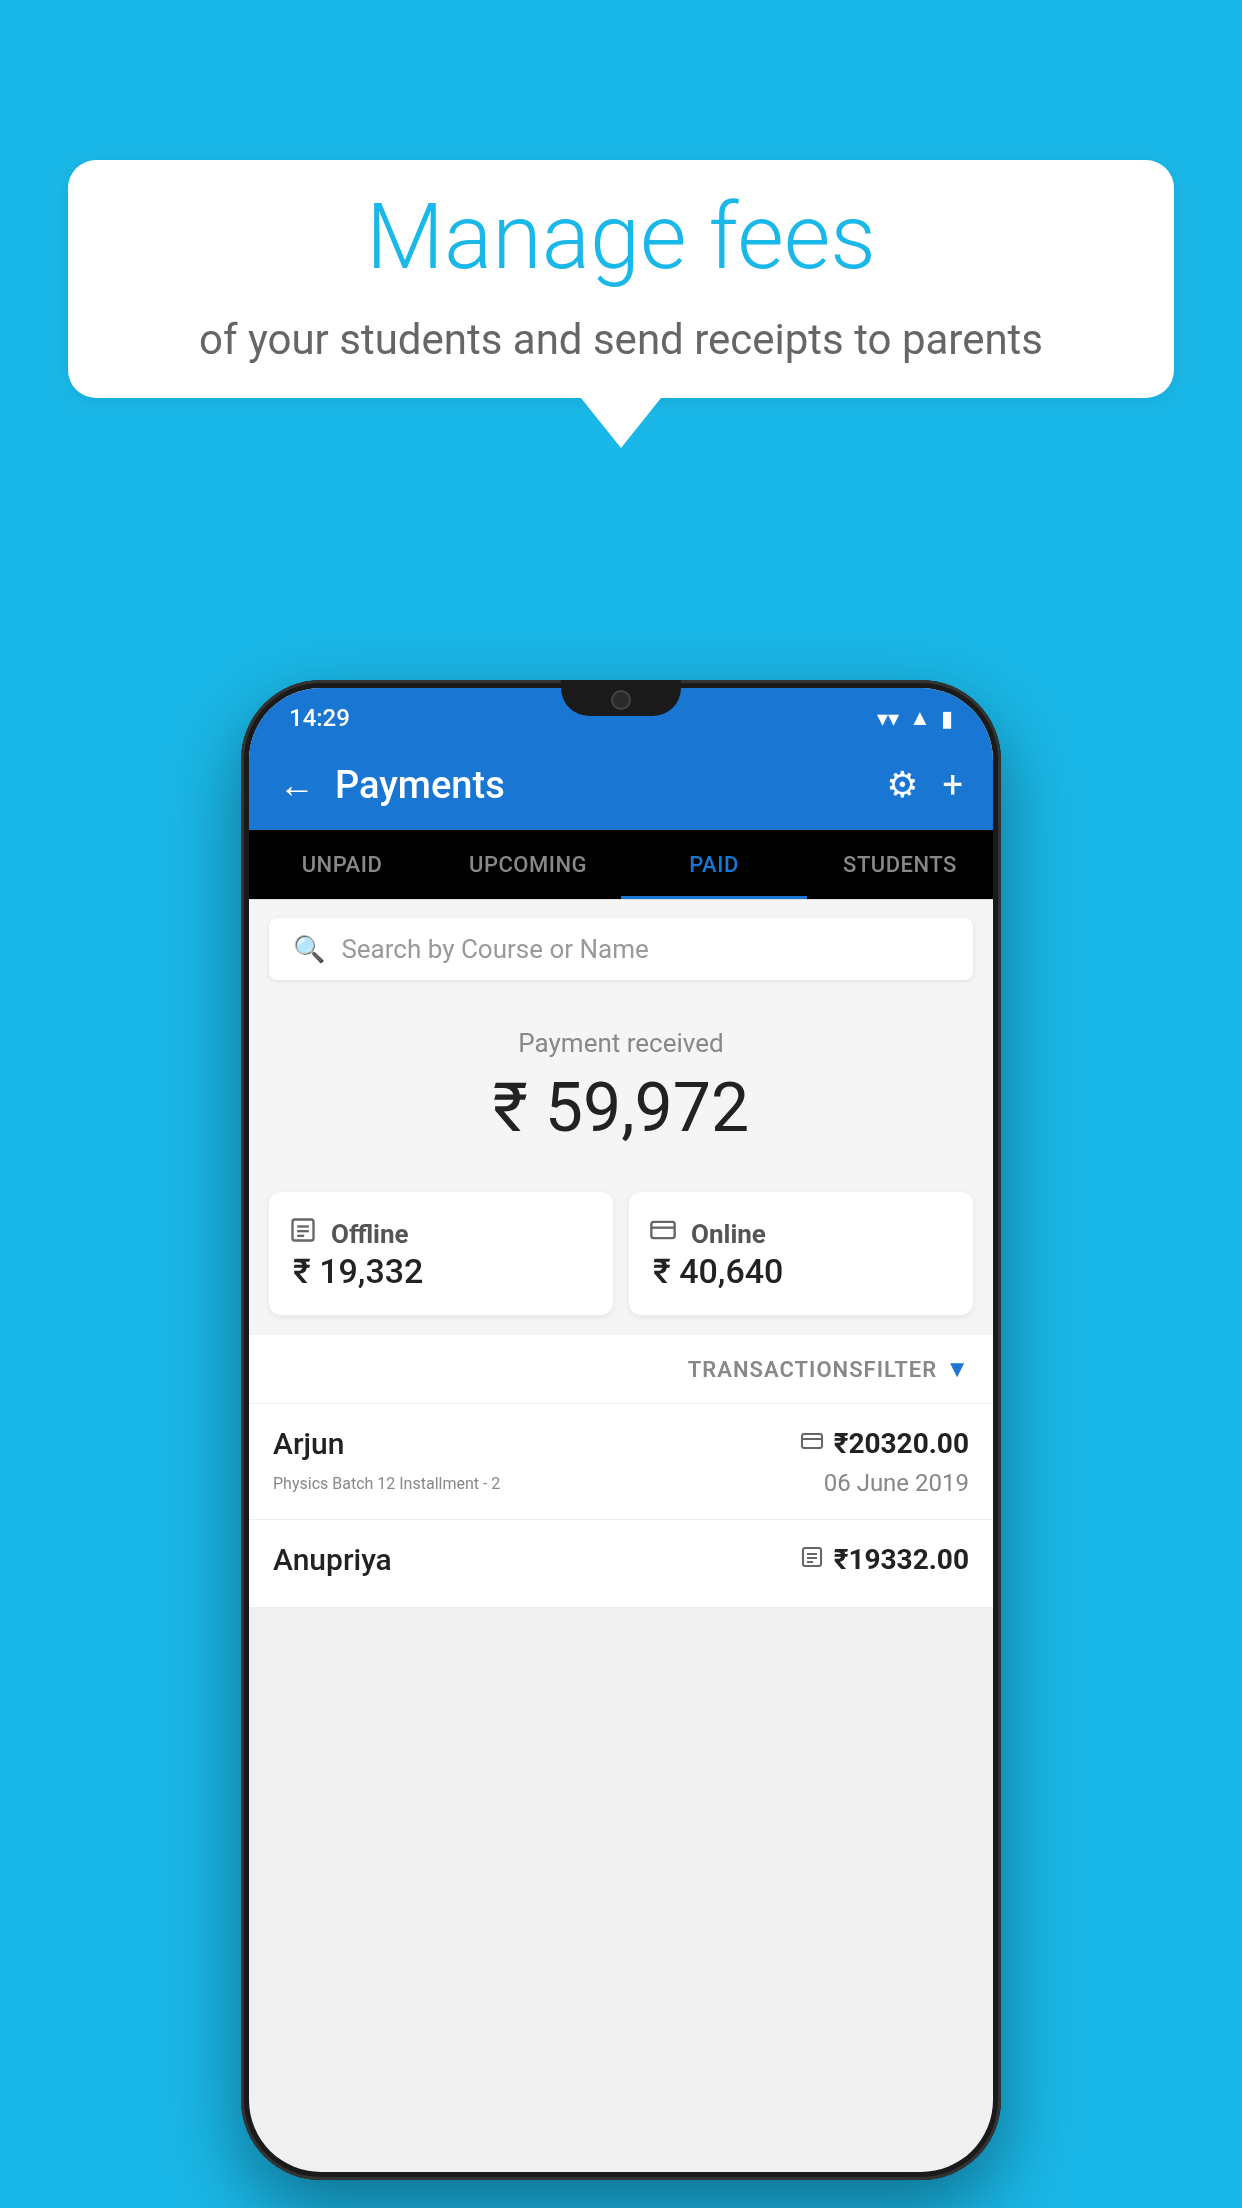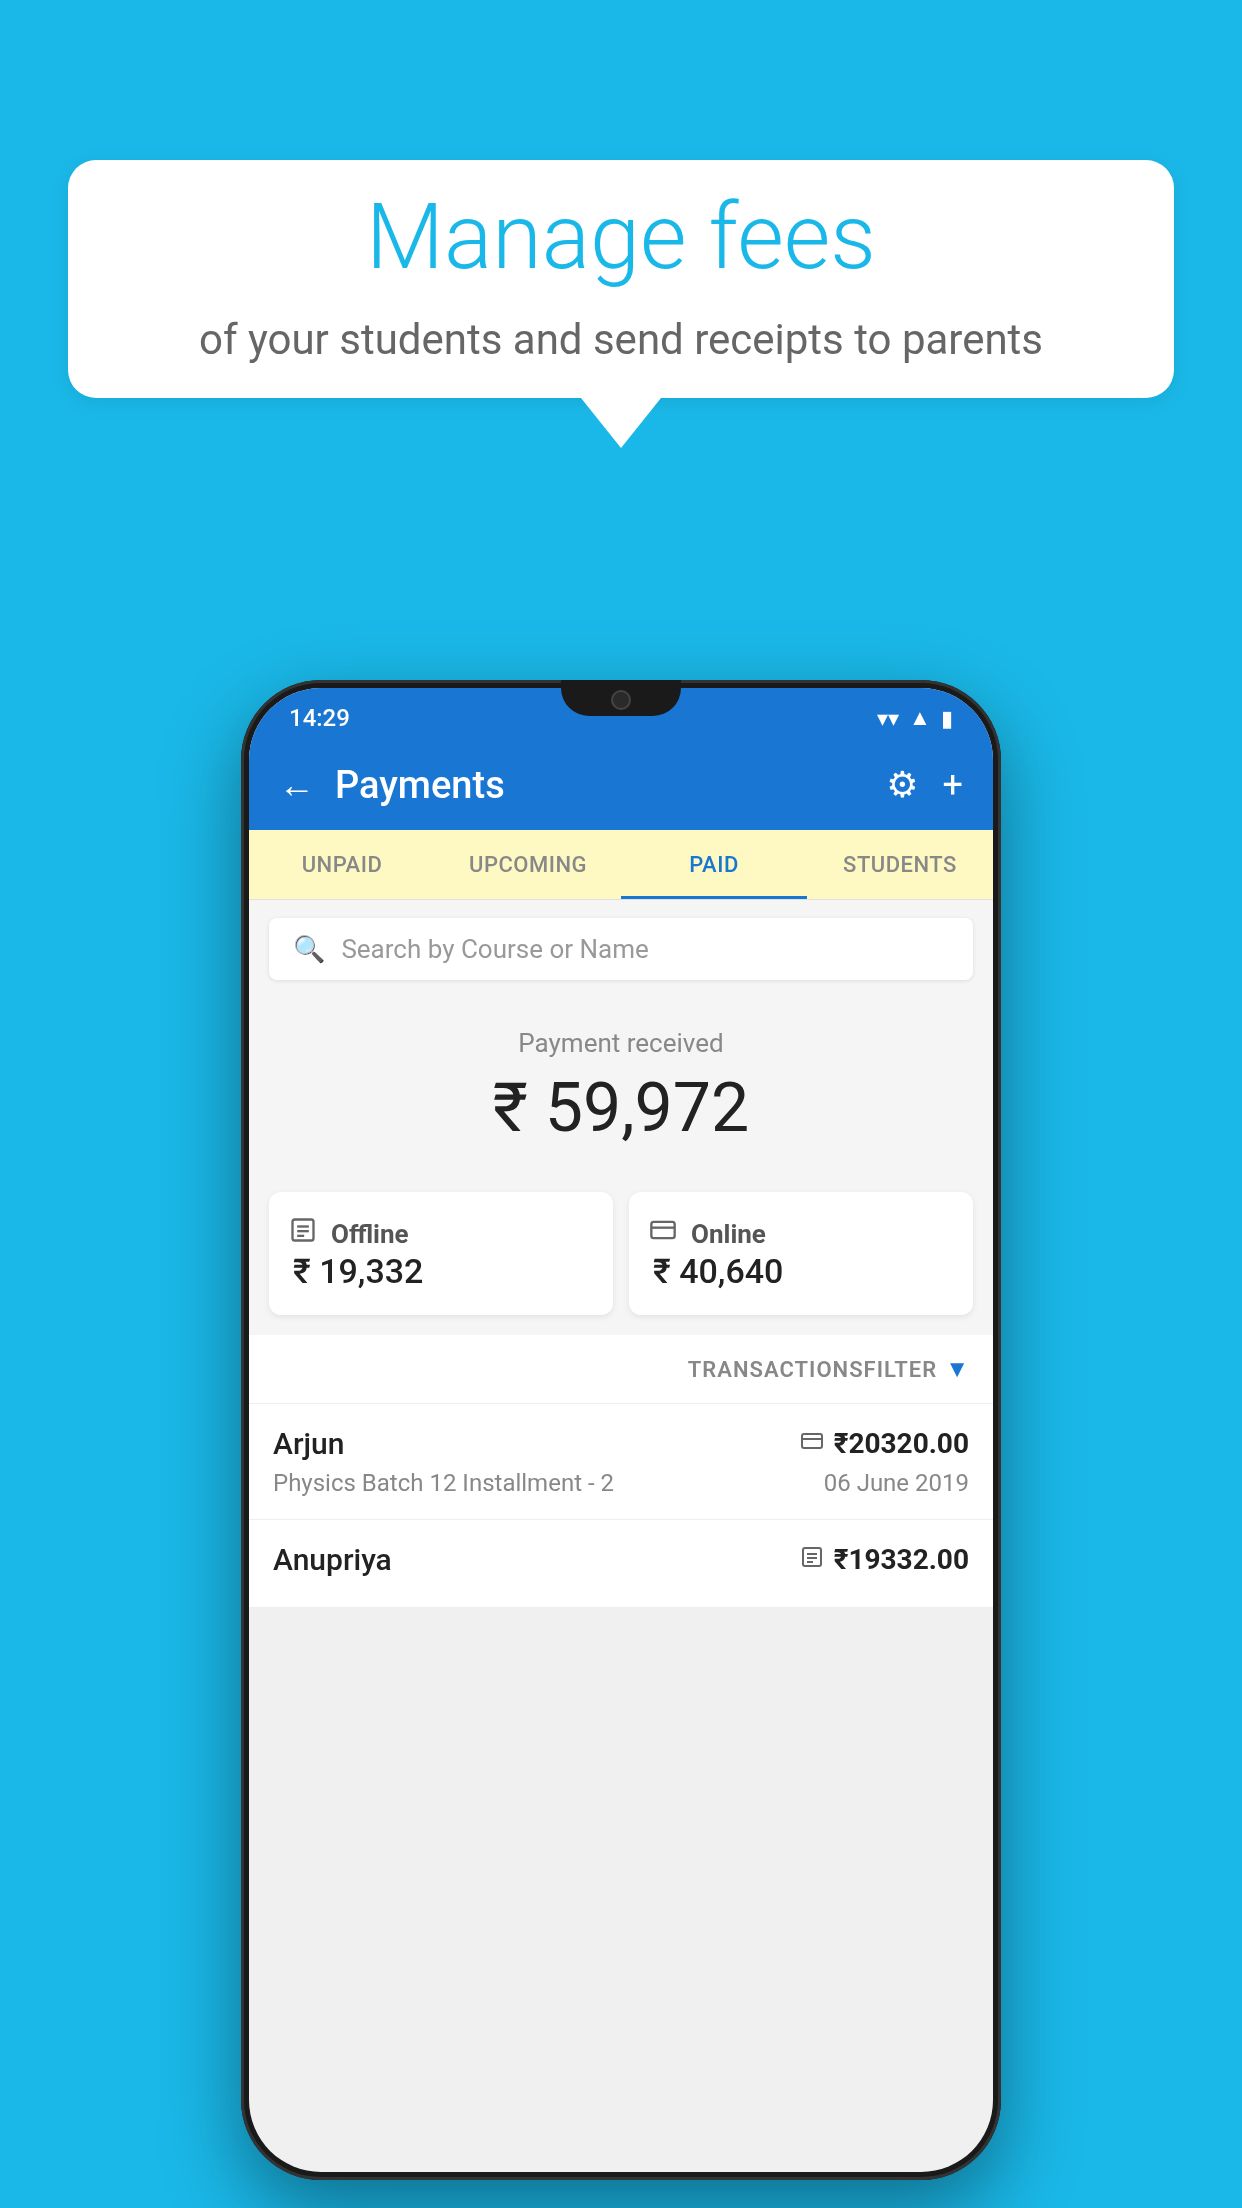--- a/index.html
+++ b/index.html
@@ -196,21 +196,21 @@
     }
 
     .header-icon {
       color: white;
       font-size: 36px;
       cursor: pointer;
     }
 
     
     .tabs-container {
-      background: #fef9c3;
+      background: #000000;
       display: flex;
       border-bottom: 1px solid #e0e0e0;
     }
 
     .tab {
       flex: 1;
       text-align: center;
       padding: 22px 0;
       font-size: 22px;
       font-weight: 500;
@@ -394,21 +394,21 @@
     }
 
     .transaction-bottom {
       display: flex;
       justify-content: space-between;
       align-items: center;
     }
 
     .transaction-course {
       color: #888;
-      font-size: 24px;
+      font-size: 16px;
     }
 
     .transaction-date {
       color: #888;
       font-size: 24px;
     }
   </style>
 </head>
 <body>
 

